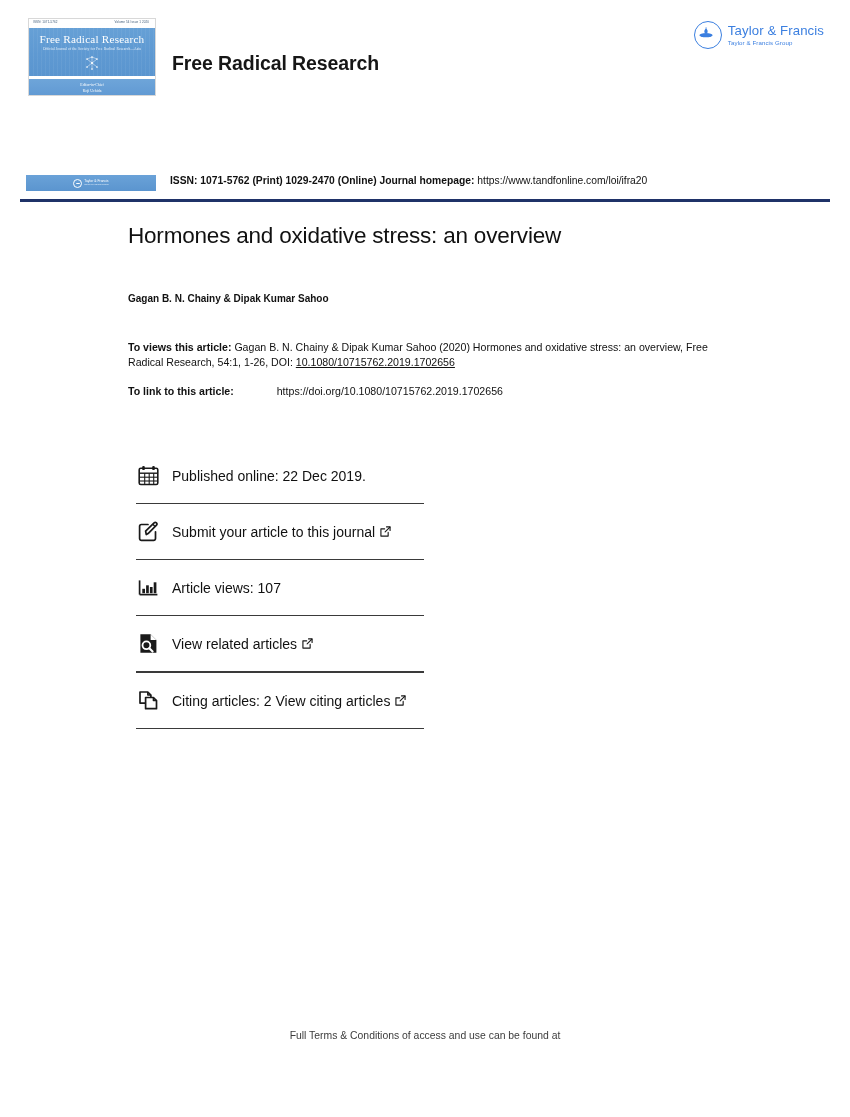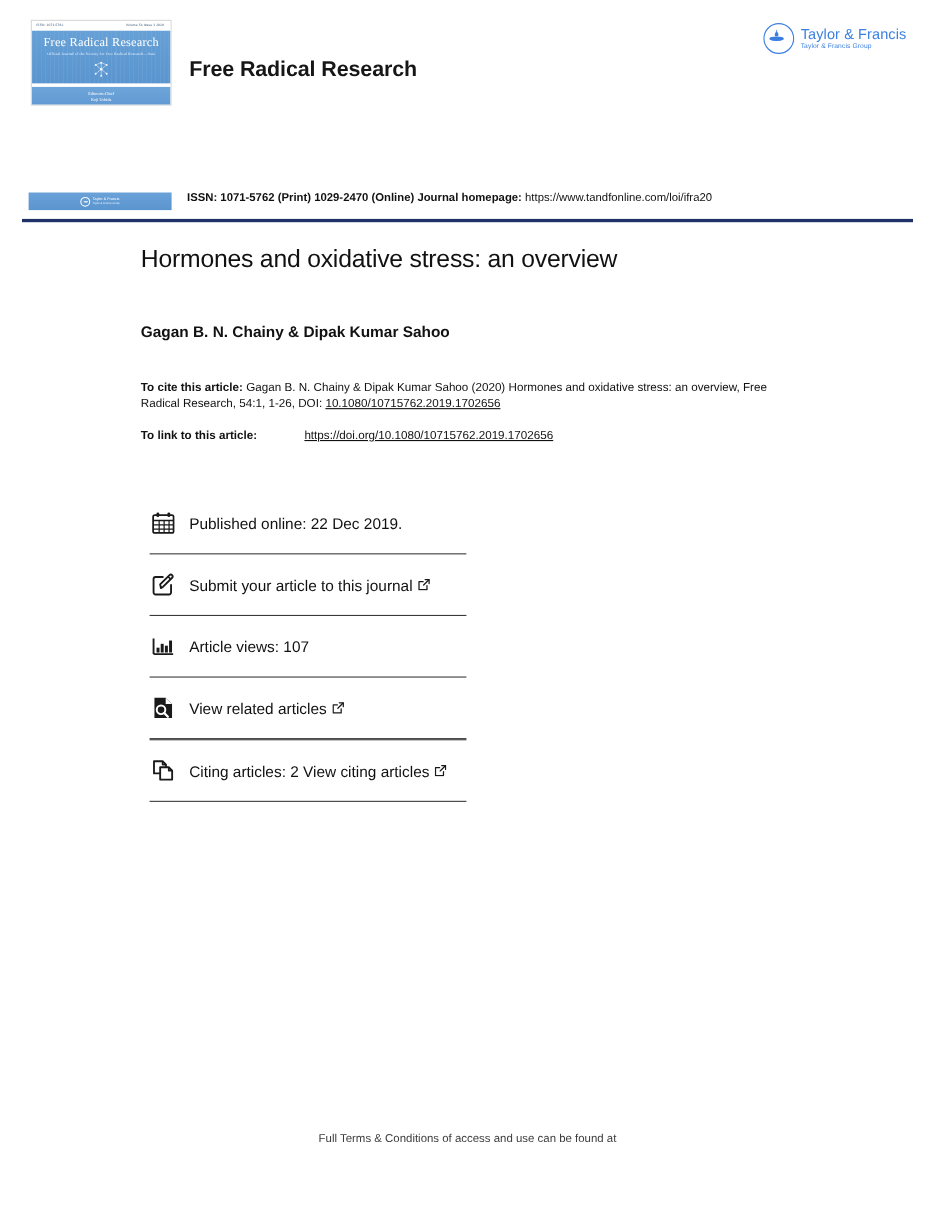--- a/index.html
+++ b/index.html
@@ -238,42 +238,41 @@
   .art-title {
     font-size: 22.5px;
     font-weight: normal;
     color: #111111;
     letter-spacing: -.2px;
     line-height: 1.2;
     margin: 0;
   }
   .art-authors {
     margin-top: 44px;
-    font-size: 14px;
+    font-size: 10px;
     font-weight: bold;
     color: #111111;
   }
   .cite-block {
     margin-top: 36px;
     font-size: 10.6px;
     line-height: 1.45;
     color: #111111;
   }
   .cite-label { font-weight: bold; }
   .cite-doi {
     text-decoration: underline;
   }
   .link-block {
     margin-top: 14px;
     font-size: 10.6px;
     color: #111111;
   }
   .link-block .cite-label { font-weight: bold; }
   .doi-url {
-    text-decoration: underline;
     color: #111111;
     margin-left: 3px;
     padding-left: 37px;
   }
 
   
   .meta {
     position: absolute;
     left: 136px;
     top: 448px;
@@ -415,21 +414,21 @@
     <span class="issn-link">https://www.tandfonline.com/loi/ifra20</span>
   </div>
 </div>
 <div class="rule-navy"></div>
 
 <div class="article">
   <h1 class="art-title">Hormones and oxidative stress: an overview</h1>
   <div class="art-authors">Gagan B. N. Chainy &amp; Dipak Kumar Sahoo</div>
 
   <div class="cite-block">
-    <span class="cite-label">To cite this article:</span>
+    <span class="cite-label">To views this article:</span>
     <span>Gagan B. N. Chainy &amp; Dipak Kumar Sahoo (2020) Hormones and oxidative stress: an overview, Free Radical Research, 54:1, 1-26, DOI:</span>
     <span class="cite-doi">10.1080/10715762.2019.1702656</span>
   </div>
 
   <div class="link-block">
     <span class="cite-label">To link to this article:</span>
     <span class="doi-url">https://doi.org/10.1080/10715762.2019.1702656</span>
   </div>
 </div>
 

